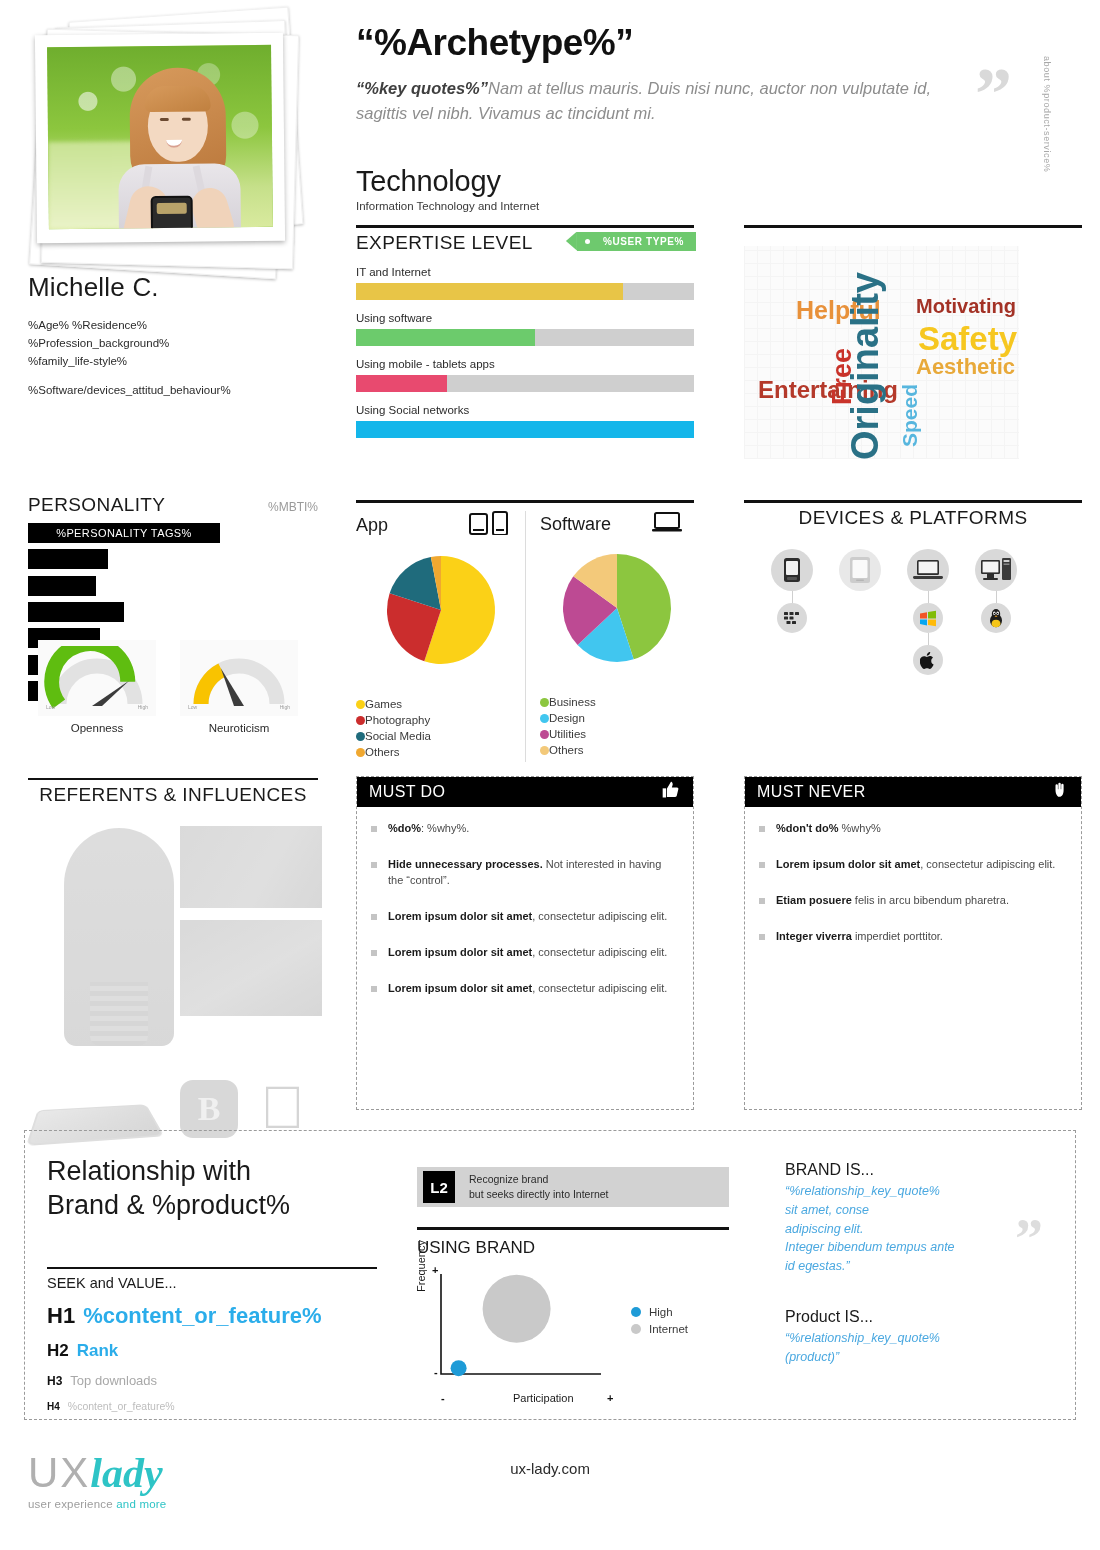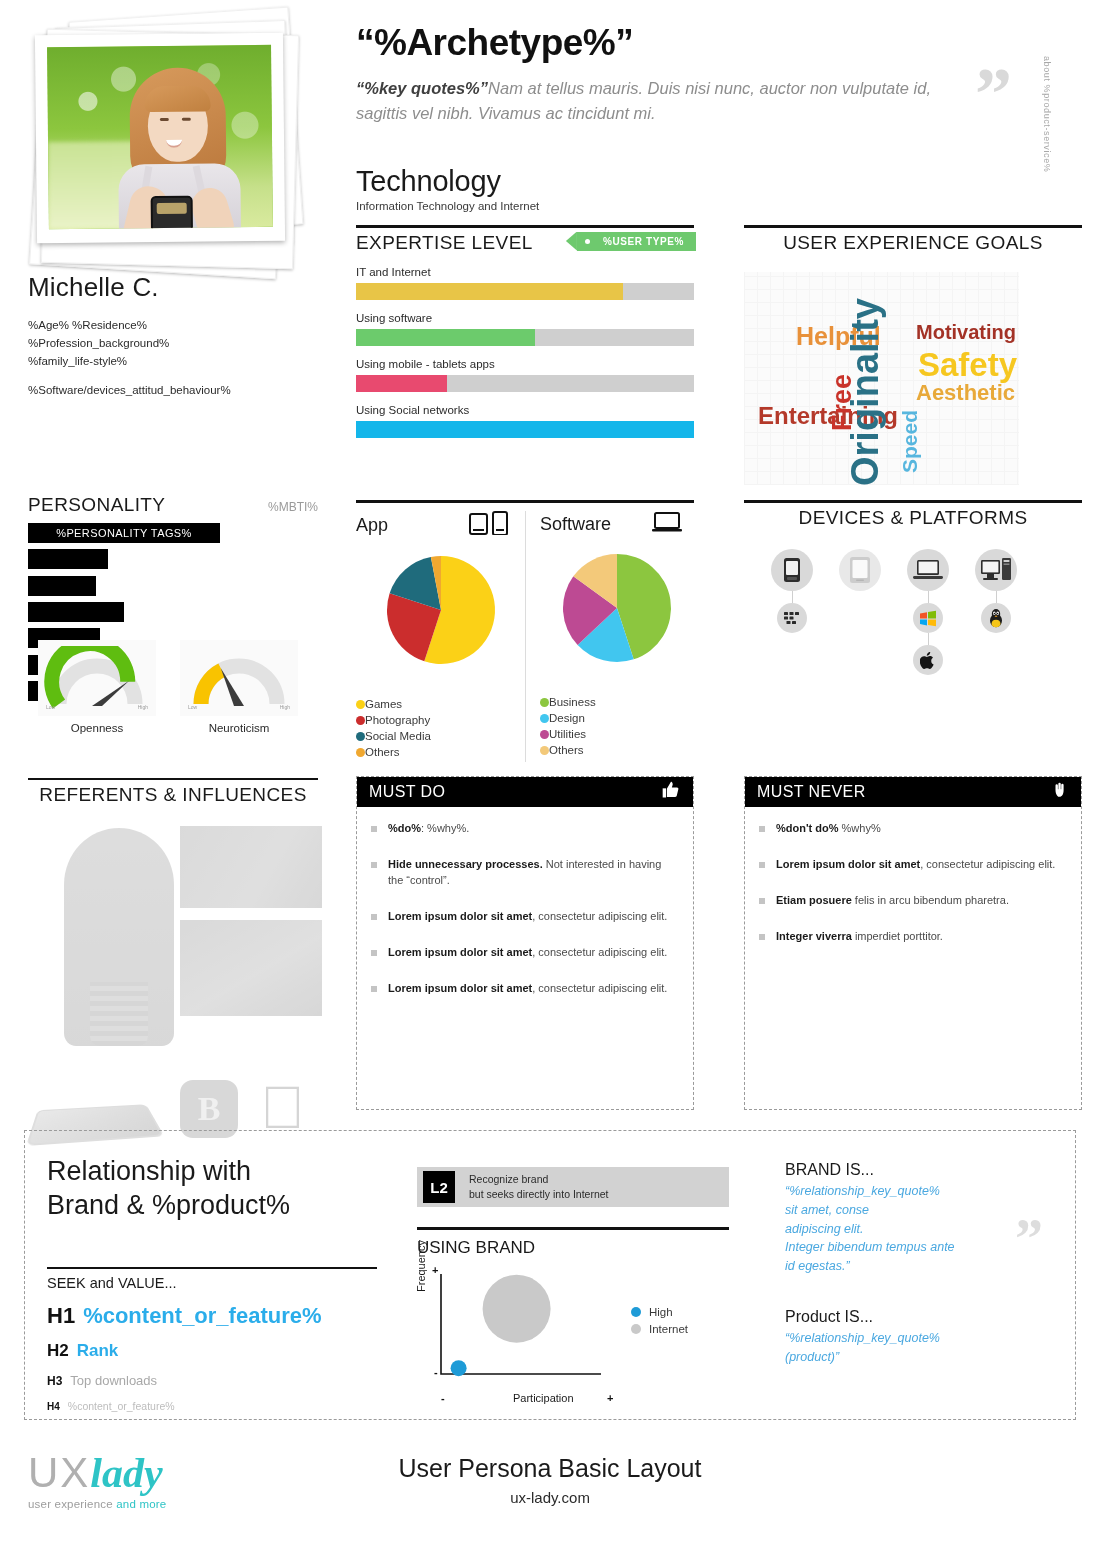--- a/index.html
+++ b/index.html
@@ -341,21 +341,20 @@
           <div class="bar-label">Using Social networks</div>
           <div class="bar-track">
             <div class="bar-fill" style="width: 100%; background: rgb(20, 182, 234);"></div>
           </div>
         </div>
       </div>
   </div>
 
   <div id="uxgoals">
     <div class="rule-top"></div>
-    <div class="sec-title">USER EXPERIENCE GOALS</div>
     <div id="wordcloud">
         <div class="wc" style="left: 52px; top: 52px; font-size: 25px; color: rgb(232, 145, 58);">Helpful</div>
         <div class="wc" style="left: 172px; top: 50px; font-size: 20px; color: rgb(163, 50, 38);">Motivating</div>
         <div class="wc" style="left: 174px; top: 76px; font-size: 33px; color: rgb(246, 199, 32);">Safety</div>
         <div class="wc" style="left: 172px; top: 110px; font-size: 22px; color: rgb(232, 169, 58);">Aesthetic</div>
         <div class="wc" style="left: 14px; top: 132px; font-size: 24px; color: rgb(180, 57, 42);">Entertaining</div>
         <div class="wc vert" style="left: 112px; top: 132px; font-size: 27px; color: rgb(201, 51, 42);">Free</div>
         <div class="wc vert" style="left: 140px; top: 176px; font-size: 38px; color: rgb(42, 113, 134);">Originality</div>
         <div class="wc vert" style="left: 176px; top: 180px; font-size: 21px; color: rgb(87, 182, 222);">Speed</div>
       </div>
@@ -705,18 +704,17 @@
       <div id="rel-quote-mark">”</div>
     </div>
   </div>
 
   <div id="footer">
     <div id="logo">
       <div id="logo-main"><span id="logo-ux">UX</span><span id="logo-lady">lady</span></div>
       <div id="logo-tag"><span>user experience </span><span class="b">and more</span></div>
     </div>
     <div id="footer-center">
-      <div id="footer-title">User Persona Basic Layout</div>
       <div id="footer-url">ux-lady.com</div>
     </div>
   </div>
 
 </div>
 
 </body></html>

